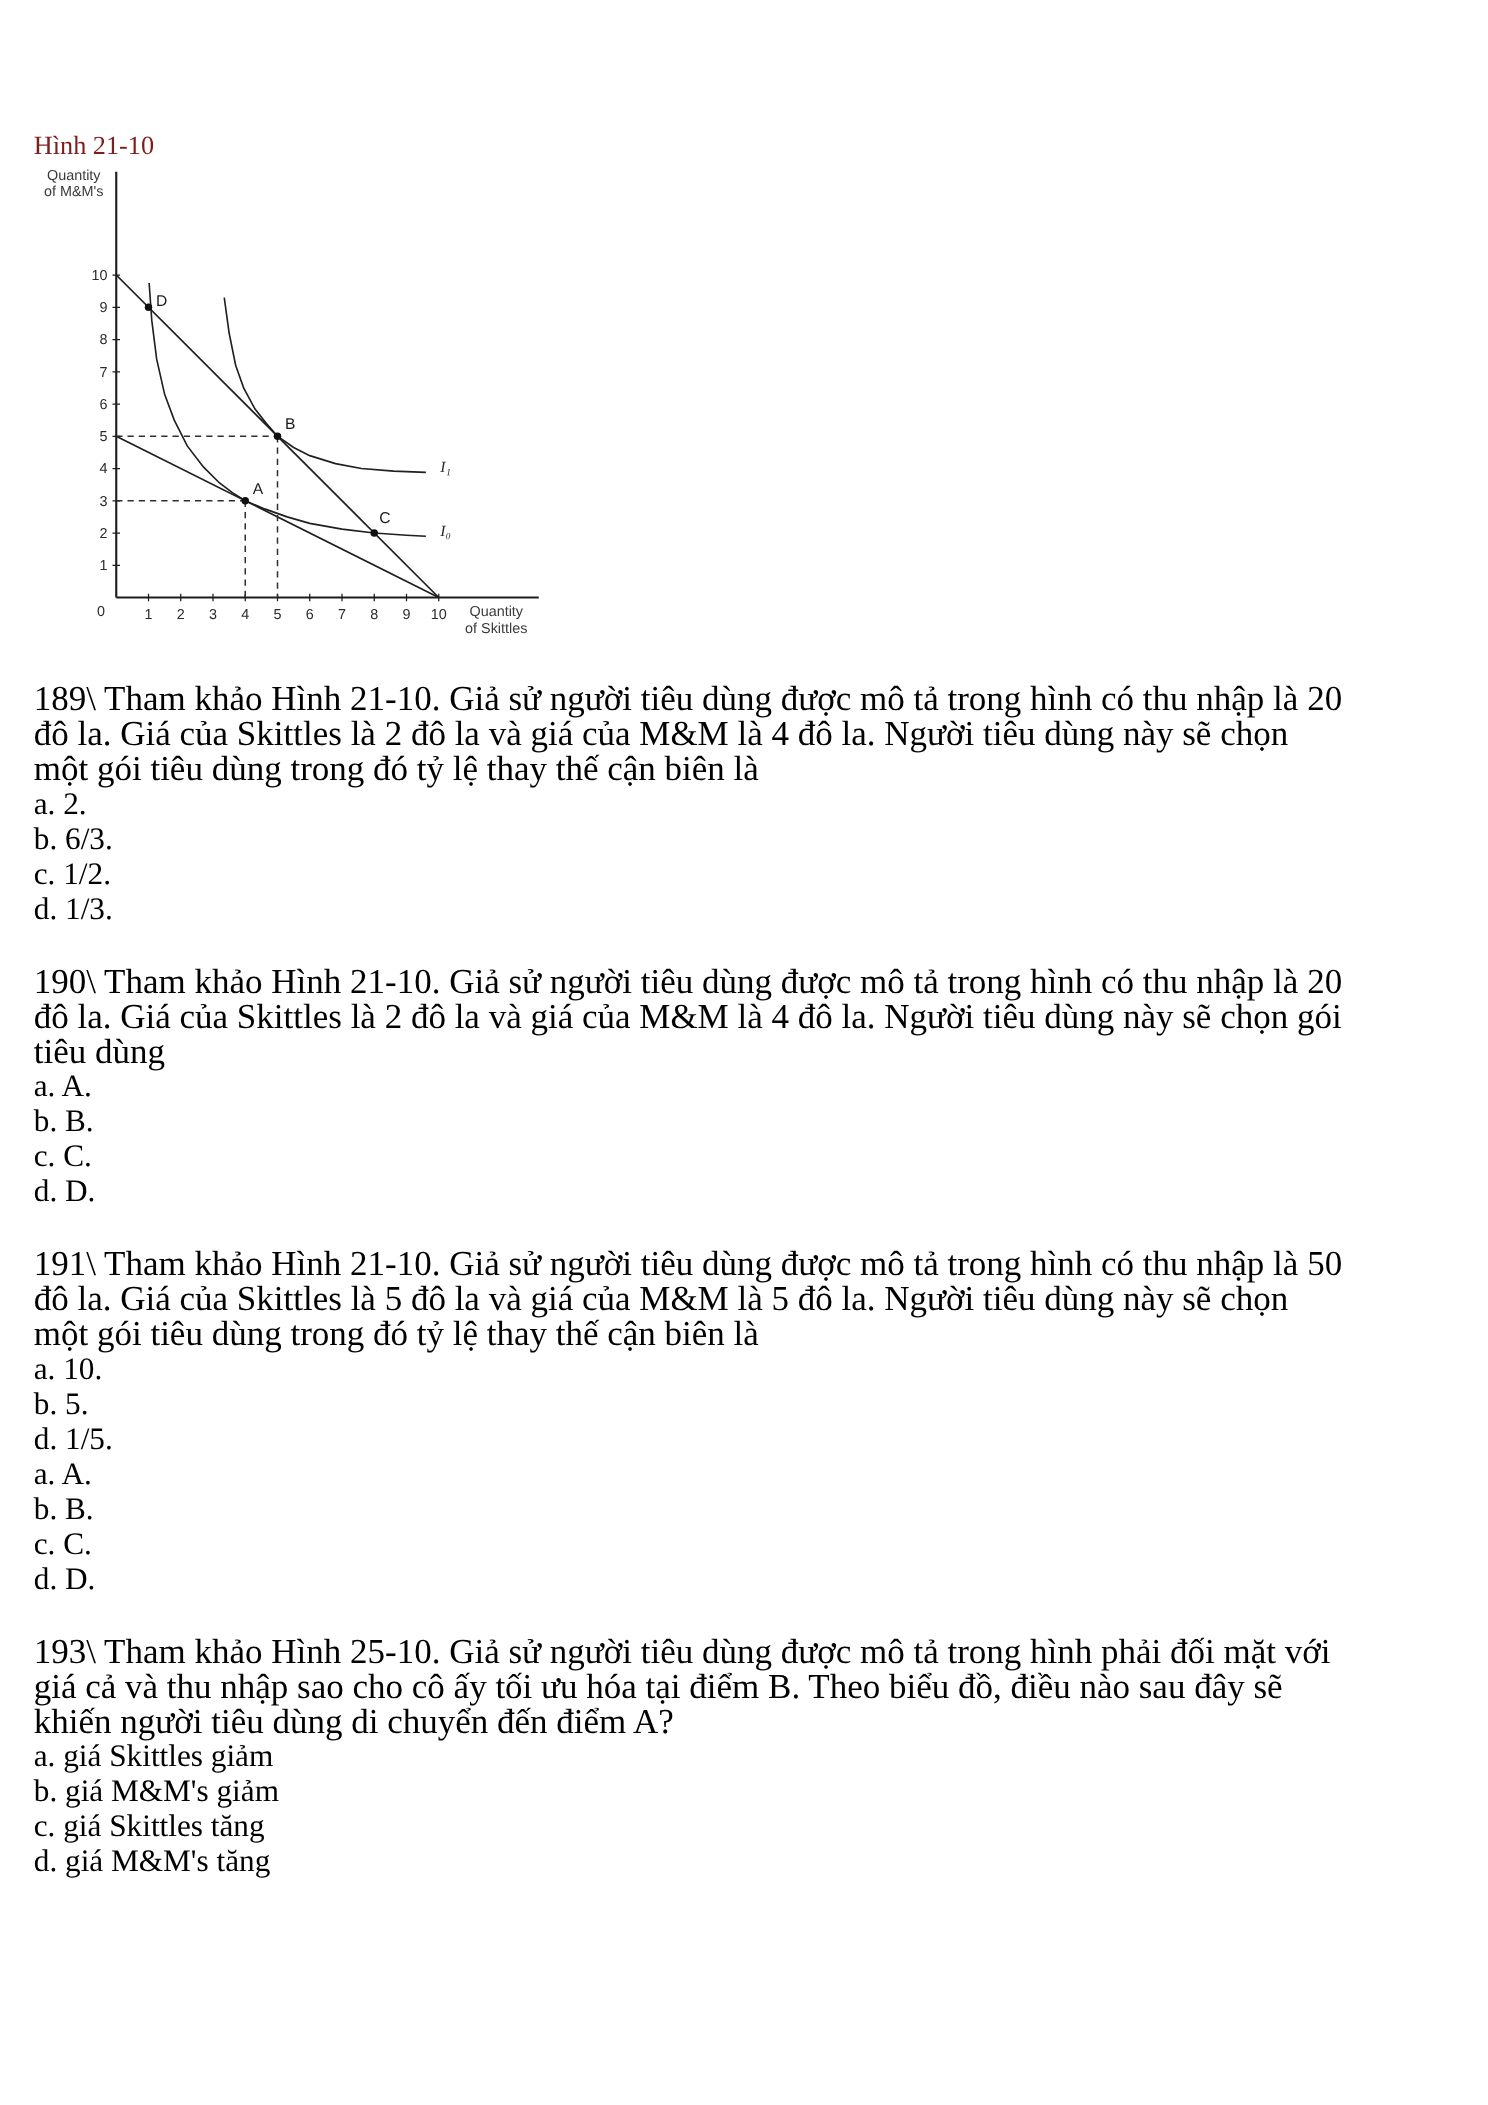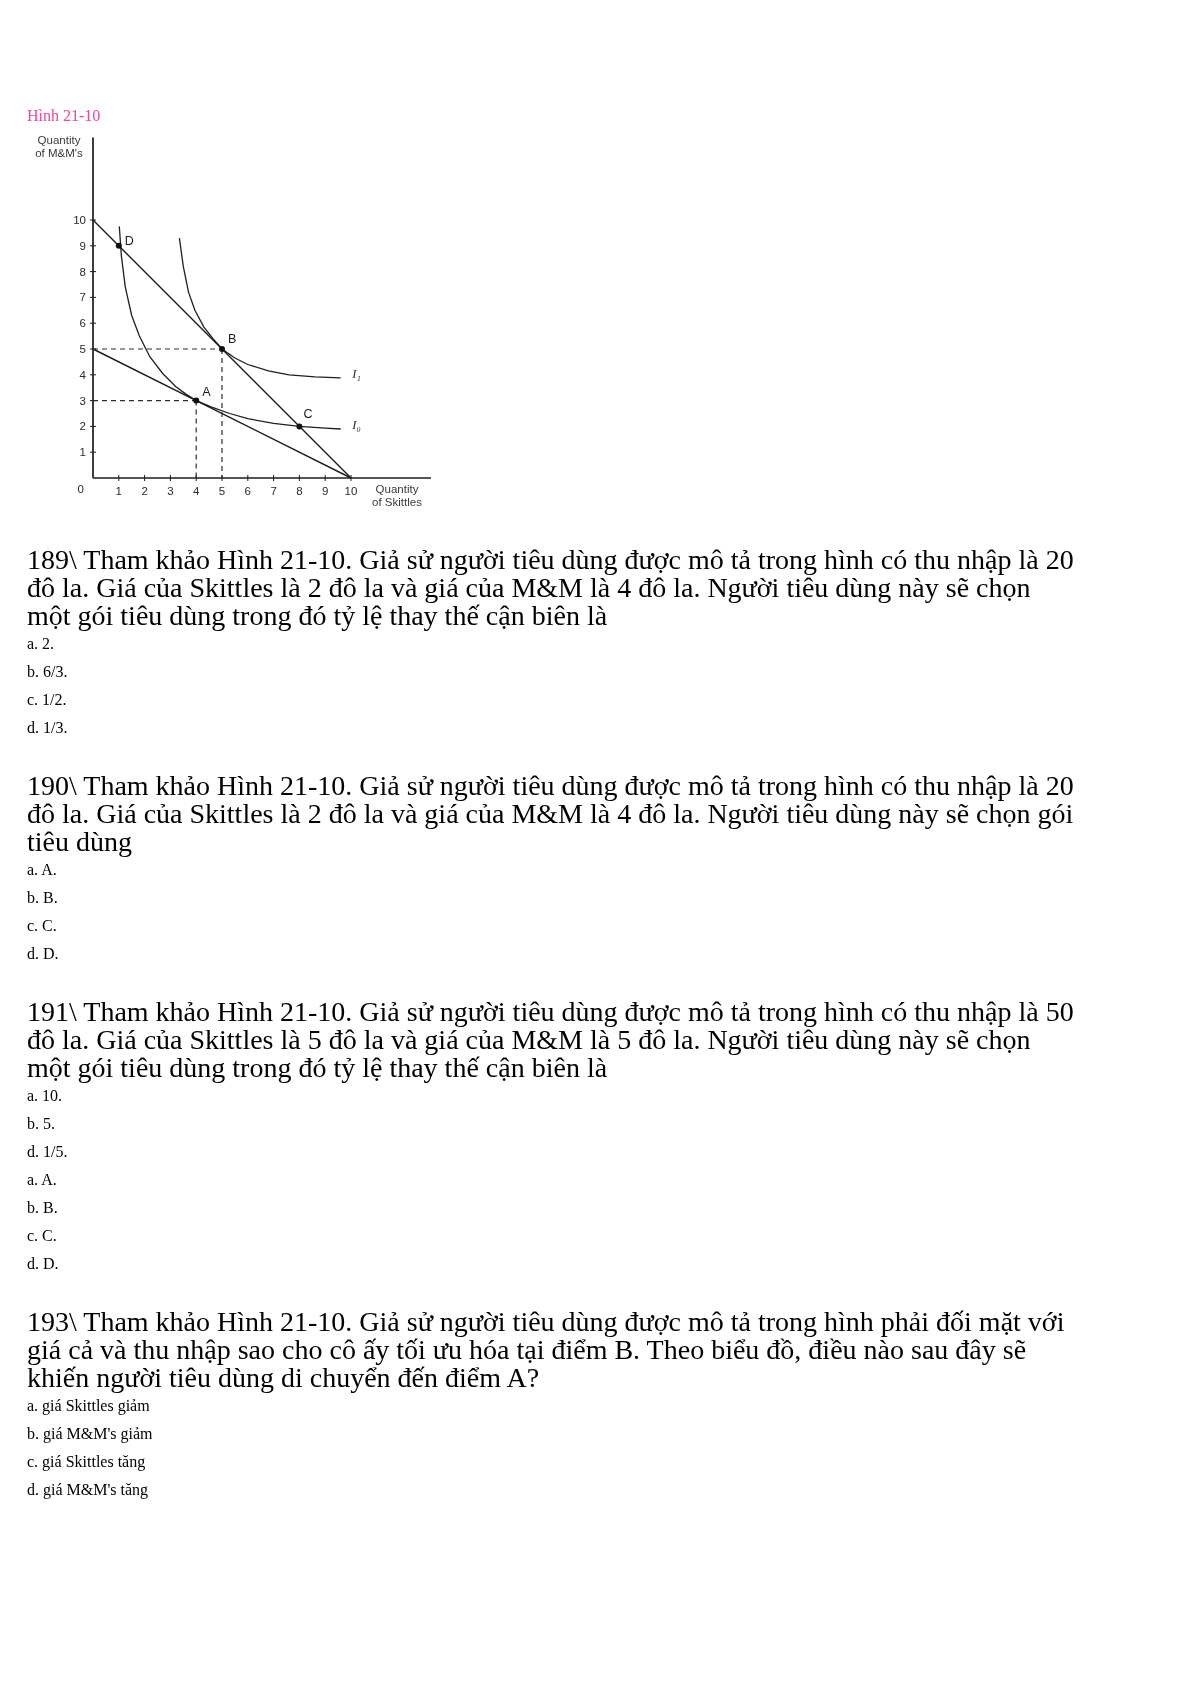--- a/index.html
+++ b/index.html
@@ -1,35 +1,35 @@
 <!DOCTYPE html>
 <html><head>
 <meta charset="utf-8">
 <style>
   html,body{margin:0;padding:0;}
   body{
     width:1190px;height:1684px;background:#ffffff;color:#000;
     font-family:"Liberation Serif",serif;overflow:hidden;
   }
   .doc{padding:104px 112px 0 27px;}
-  .fig-title{font-size:16px;line-height:24px;color:#ec4899;}
+  .fig-title{font-size:21px;line-height:24px;color:#7f1d1d;}
   .chart-wrap{margin:4px 0 0 2px;width:435px;height:384px;}
   svg text{font-family:"Liberation Sans",sans-serif;fill:#2b2b2b;}
   svg .tlab{font-size:11.5px;}
   svg .alab{font-size:11.5px;fill:#3a3a3a;}
   svg .plab{font-size:12.5px;fill:#1a1a1a;}
   svg .clab{font-size:12.5px;font-style:italic;font-family:"Liberation Serif",serif;}
   svg .ax{stroke:#1c1c1c;stroke-width:1.7;}
   svg .tick{stroke:#1c1c1c;stroke-width:1;}
   svg .bl{stroke:#1f1f1f;stroke-width:1.4;}
   svg .ic{stroke:#1f1f1f;stroke-width:1.3;fill:none;}
   svg .guide{stroke:#2e2e2e;stroke-width:1.2;stroke-dasharray:5 4;}
   svg .dot{fill:#101010;}
   .q{font-size:28px;line-height:28px;margin:30px 0 0 0;max-width:1053px;}
-  .opt{font-size:16px;line-height:28px;margin:0;max-width:1053px;}
+  .opt{font-size:25px;line-height:28px;margin:0;max-width:1053px;}
   .bold{font-weight:normal;}
 </style>
 </head>
 <body>
 
 <div class="doc">
 
   <div class="fig-title">Hình 21-10</div>
 
   <div class="chart-wrap">
@@ -126,20 +126,20 @@
   </section>
 
   <section>
     <p class="opt">a. A.</p>
     <p class="opt bold">b. B.</p>
     <p class="opt">c. C.</p>
     <p class="opt">d. D.</p>
   </section>
 
   <section>
-    <p class="q">193\ Tham khảo Hình 21-10. Giả sử người tiêu dùng được mô tả trong hình phải đối mặt với giá cả và thu nhập sao cho cô ấy tối ưu hóa tại điểm B. Theo biểu đồ, điều nào sau đây sẽ khiến người tiêu dùng di chuyển đến điểm A?</p>
+    <p class="q">193\ Tham khảo Hình 25-10. Giả sử người tiêu dùng được mô tả trong hình phải đối mặt với giá cả và thu nhập sao cho cô ấy tối ưu hóa tại điểm B. Theo biểu đồ, điều nào sau đây sẽ khiến người tiêu dùng di chuyển đến điểm A?</p>
     <p class="opt">a. giá Skittles giảm</p>
     <p class="opt">b. giá M&amp;M's giảm</p>
     <p class="opt">c. giá Skittles tăng</p>
     <p class="opt bold">d. giá M&amp;M's tăng</p>
   </section>
 
 </div>
 
 </body></html>

